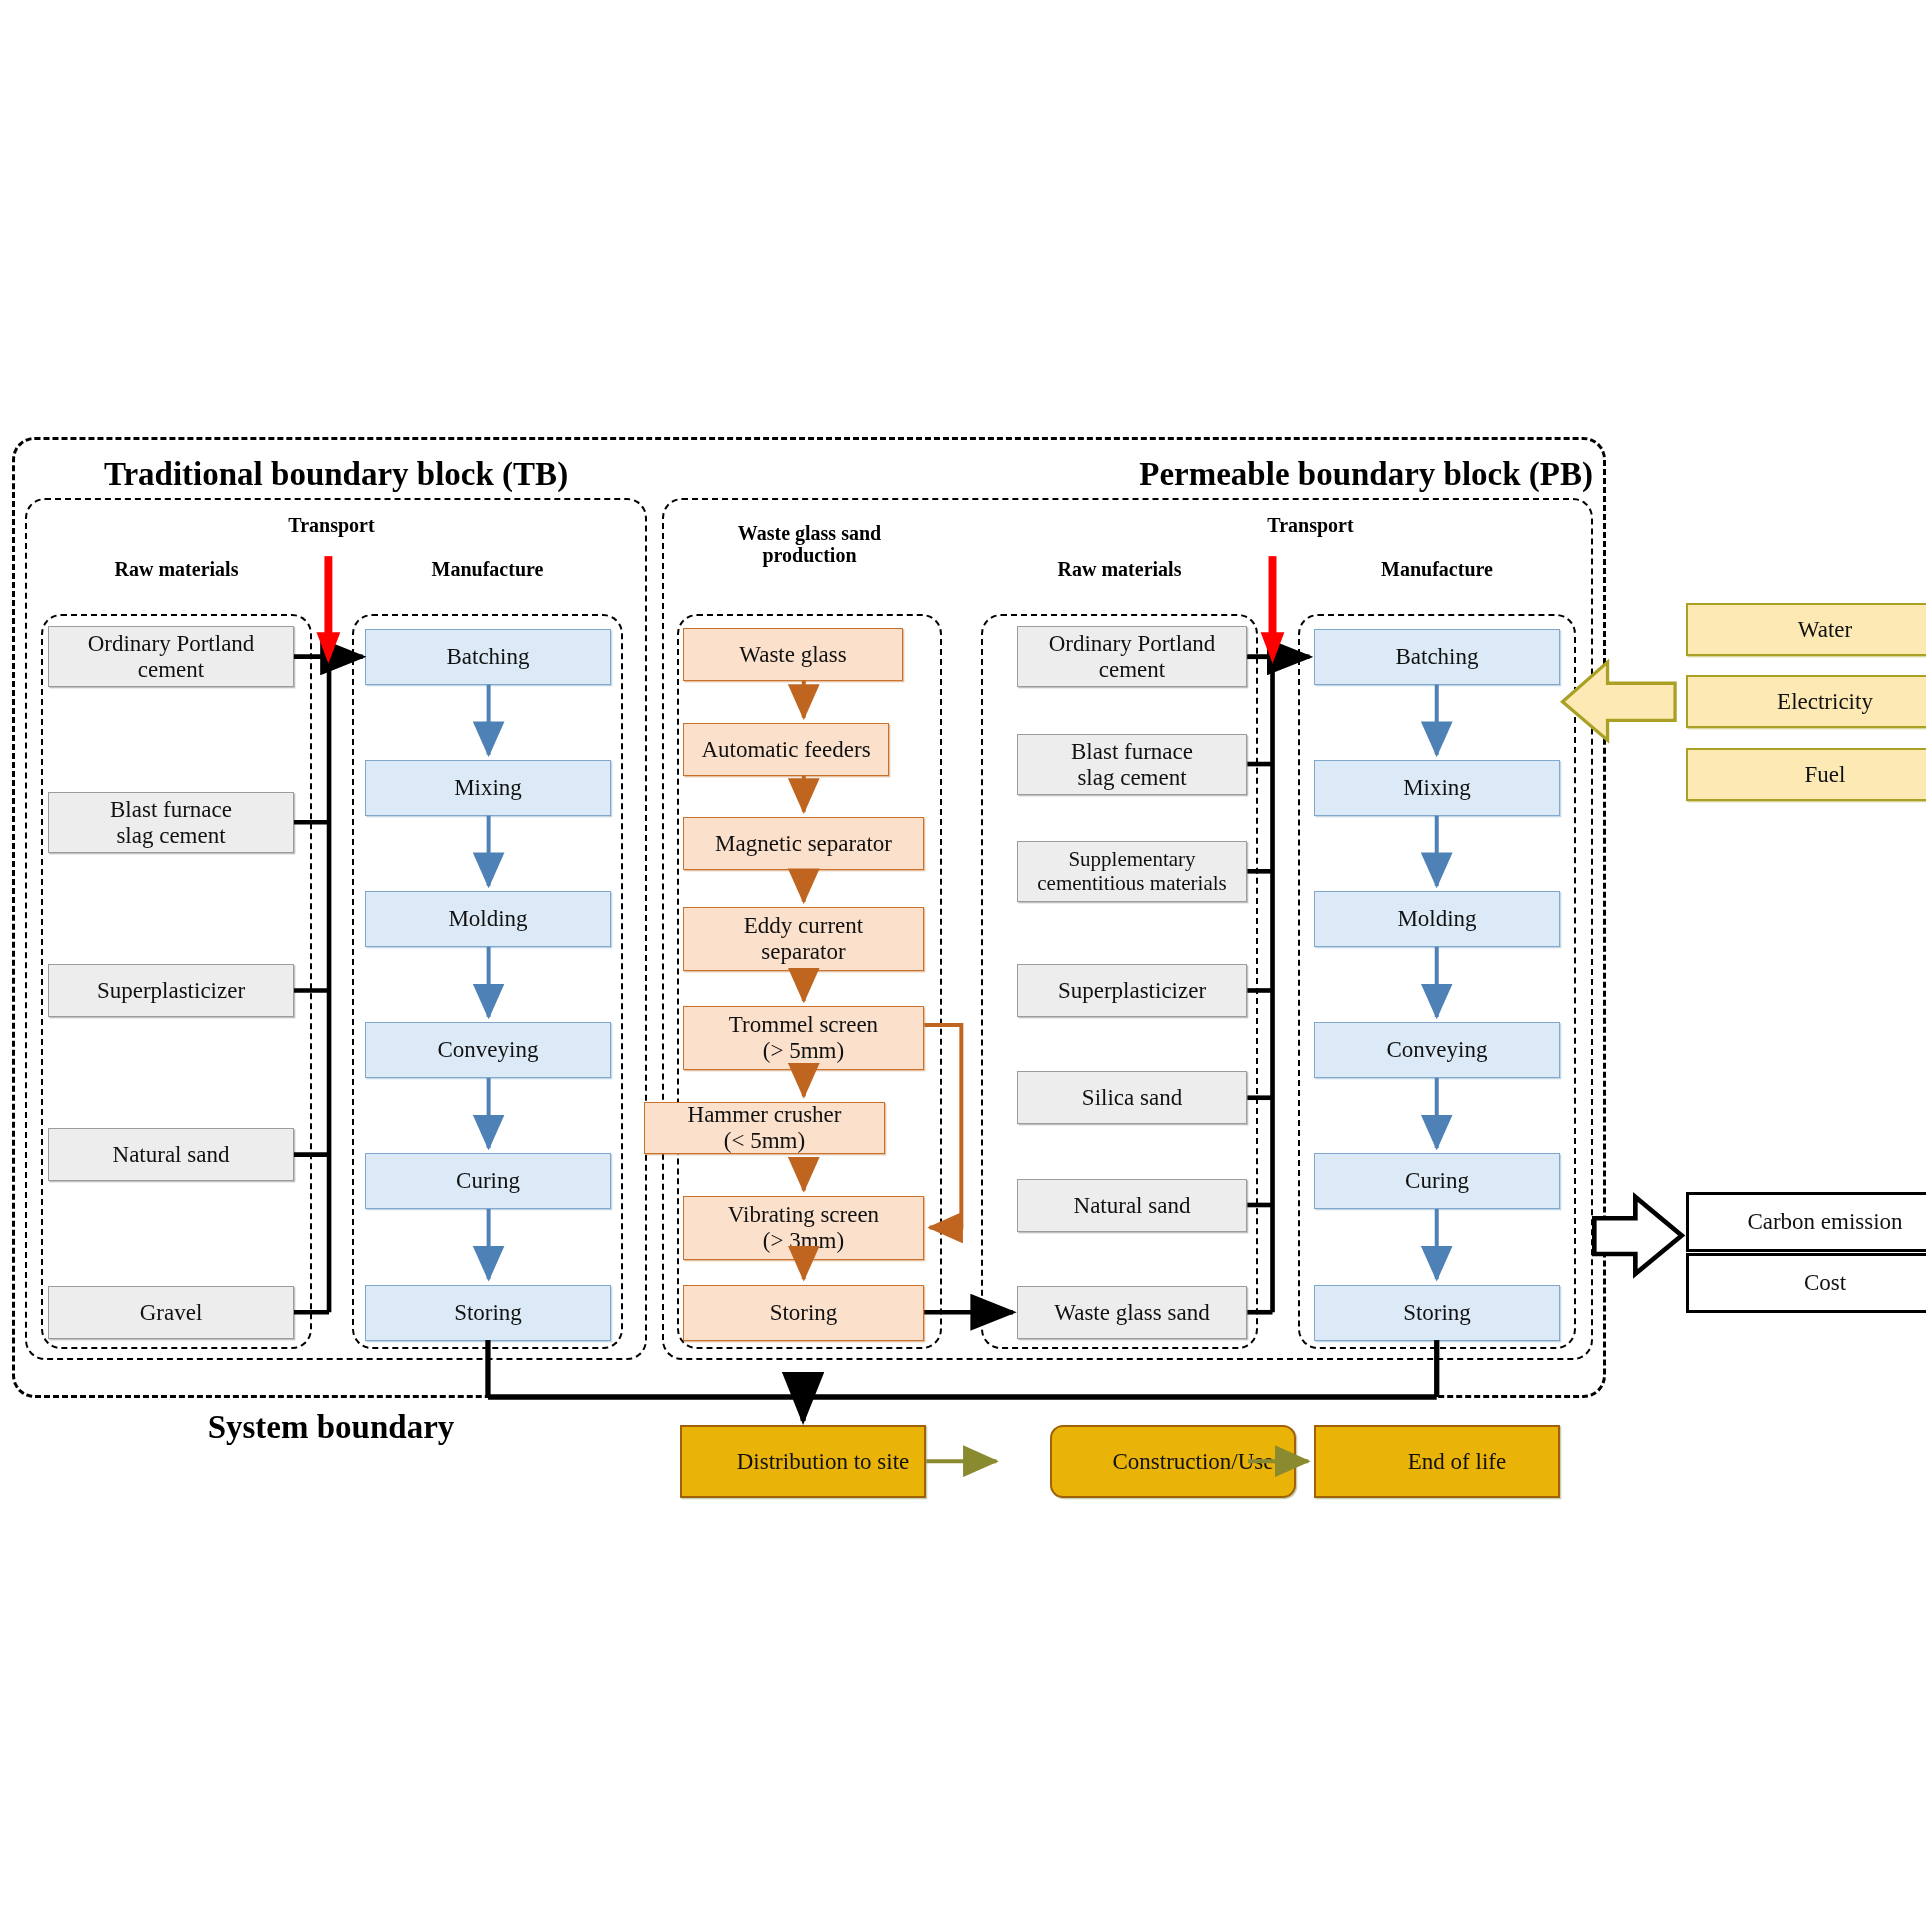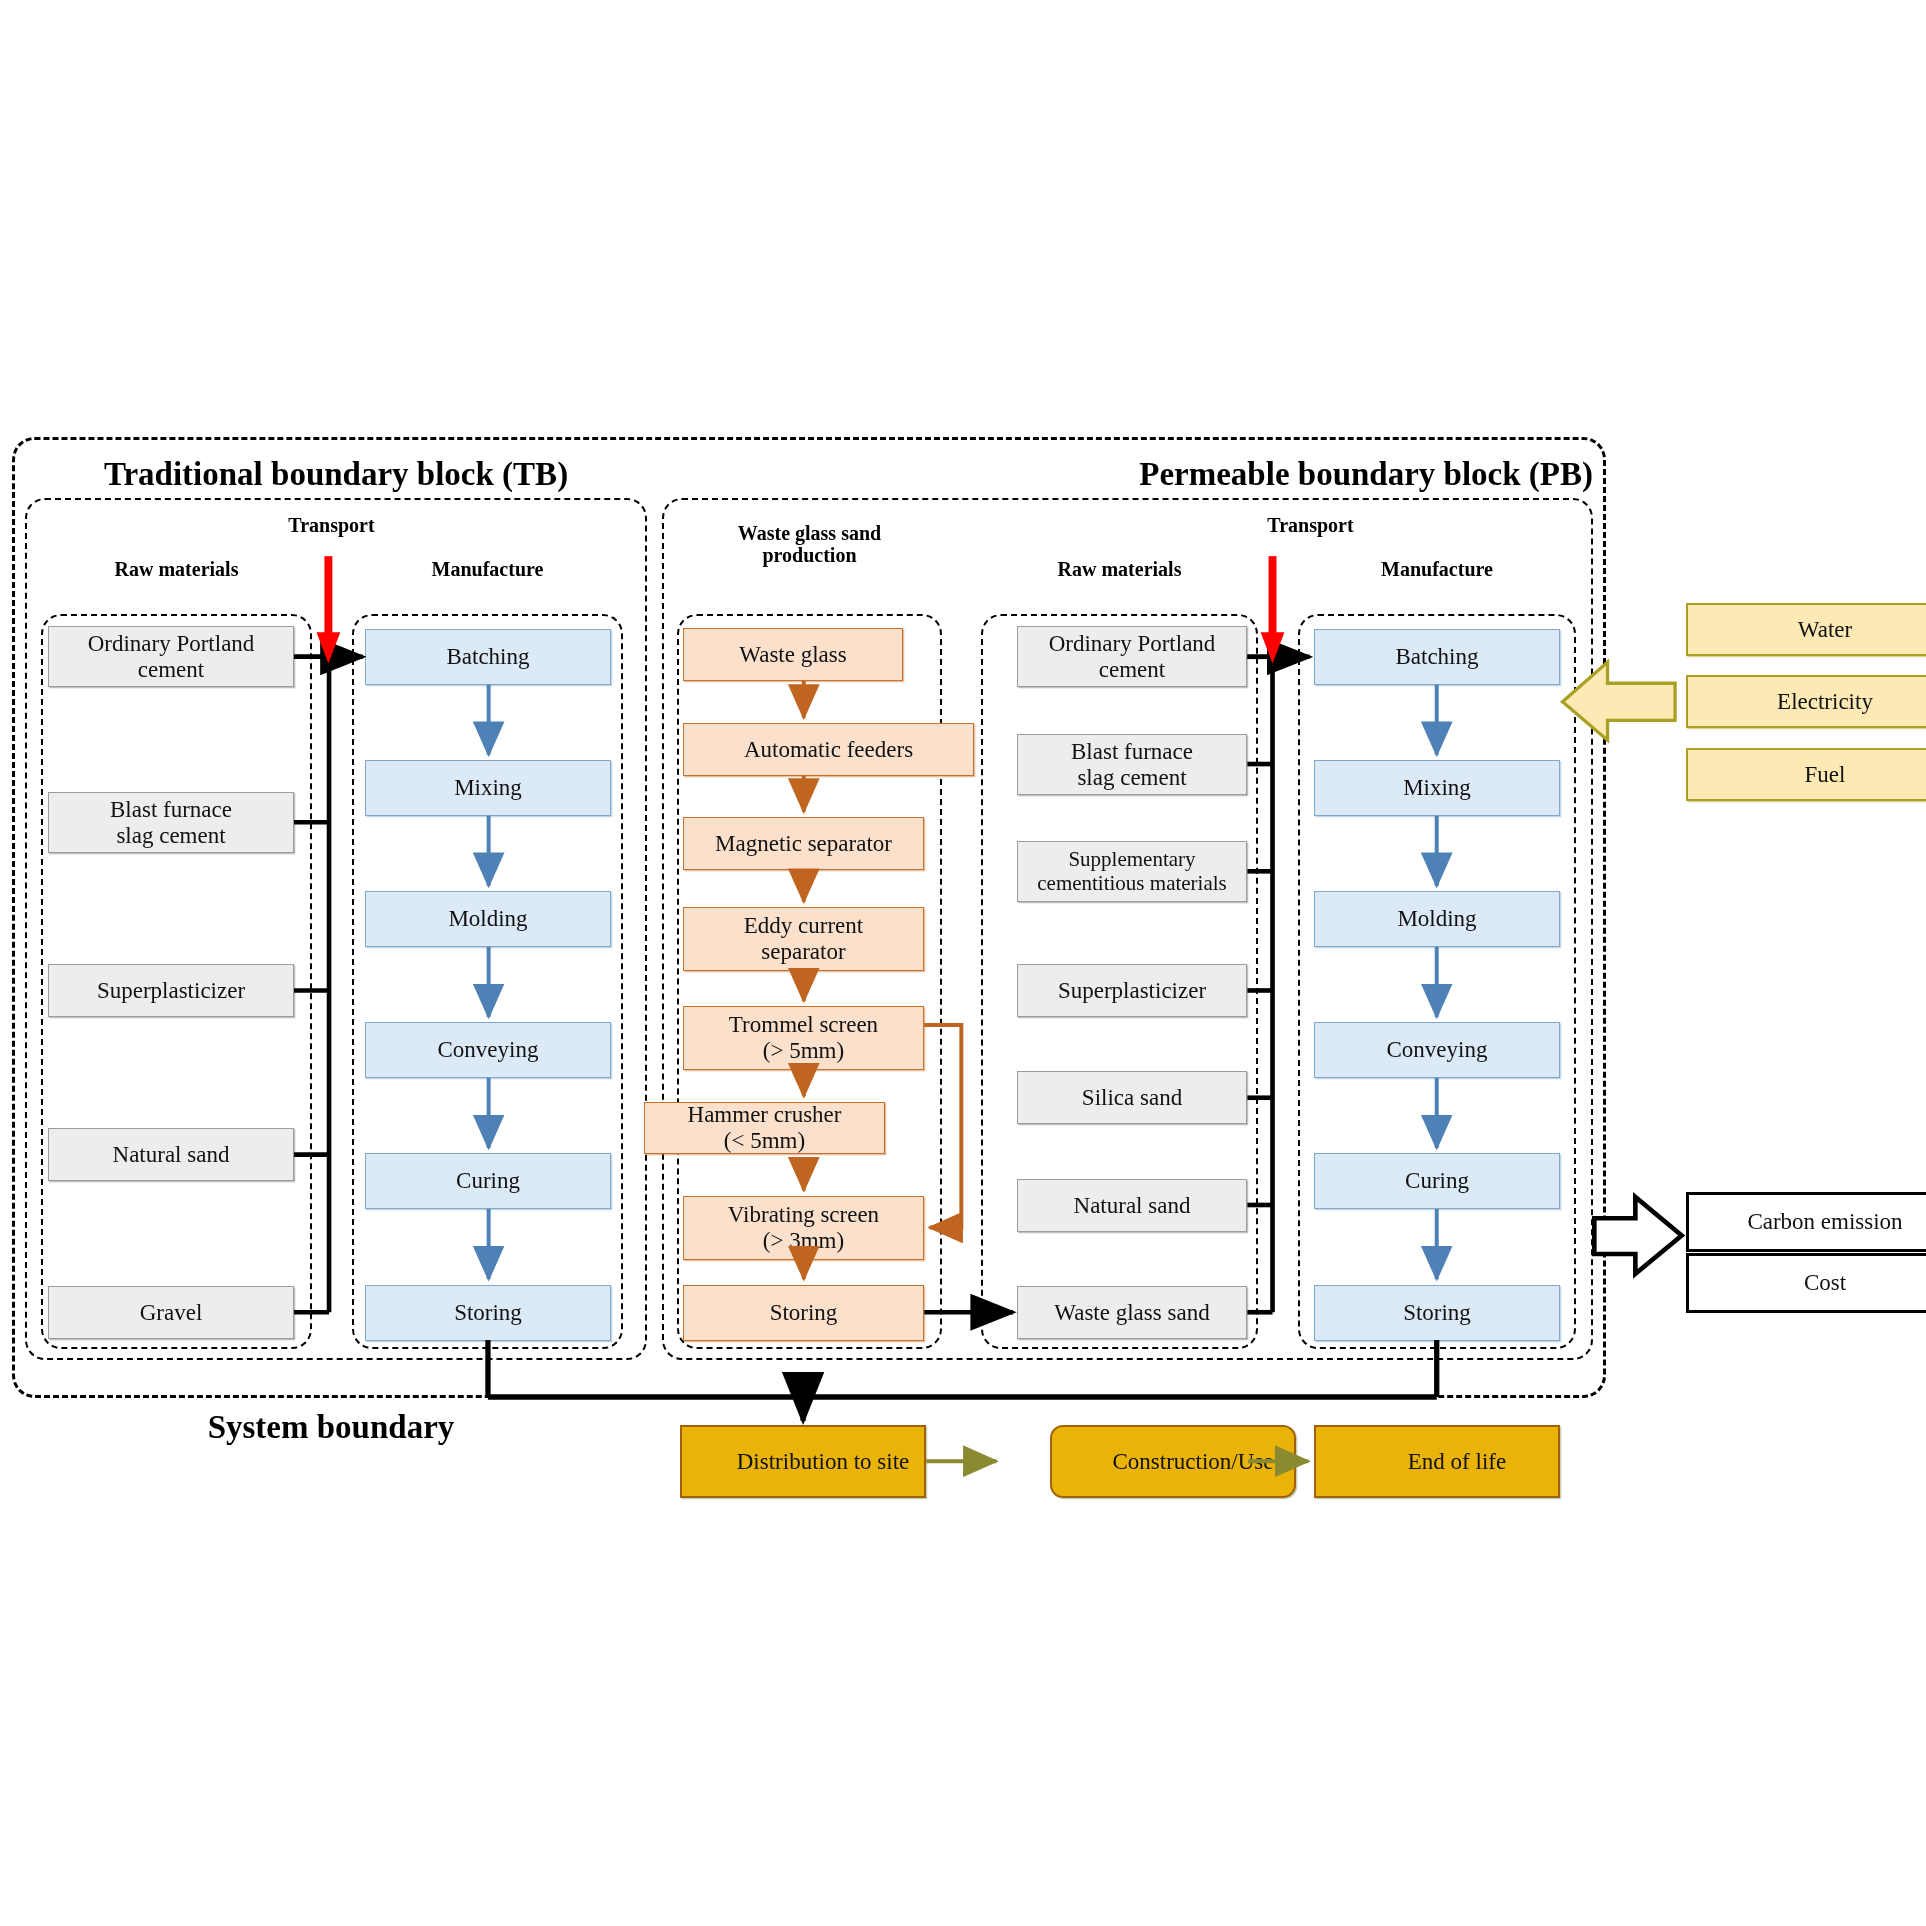--- a/index.html
+++ b/index.html
@@ -76,21 +76,21 @@
   <div class="abs dash-thin" style="left:981px;top:614px;width:277px;height:735px;border-width:2.6px;"></div>
   <div class="abs dash-thin" style="left:1298px;top:614px;width:278px;height:735px;border-width:2.6px;"></div>
 
   <div class="hdr hdr-mid" style="left:677px;top:523px;width:265px;">Waste glass sand
 production</div>
   <div class="hdr hdr-mid" style="left:1198px;top:515px;width:225px;">Transport</div>
   <div class="hdr hdr-mid" style="left:981px;top:559px;width:277px;">Raw materials</div>
   <div class="hdr hdr-mid" style="left:1298px;top:559px;width:278px;">Manufacture</div>
 
   <div class="node n-orange" style="left:683px;top:628px;width:220px;height:53px;">Waste glass</div>
-  <div class="node n-orange" style="left:683px;top:723px;width:291px;height:53px;">Automatic feeders</div>
+  <div class="node n-orange" style="left:683px;top:723px;width:206px;height:53px;">Automatic feeders</div>
   <div class="node n-orange" style="left:683px;top:817px;width:241px;height:53px;">Magnetic separator</div>
   <div class="node n-orange" style="left:683px;top:907px;width:241px;height:64px;white-space:pre-line;">Eddy current
 separator</div>
   <div class="node n-orange" style="left:683px;top:1006px;width:241px;height:64px;white-space:pre-line;">Trommel screen
 (&gt; 5mm)</div>
   <div class="node n-orange" style="left:644px;top:1102px;width:241px;height:52px;white-space:pre-line;">Hammer crusher
 (&lt; 5mm)</div>
   <div class="node n-orange" style="left:683px;top:1196px;width:241px;height:64px;white-space:pre-line;">Vibrating screen
 (&gt; 3mm)</div>
   <div class="node n-orange" style="left:683px;top:1285px;width:241px;height:56px;">Storing</div>

